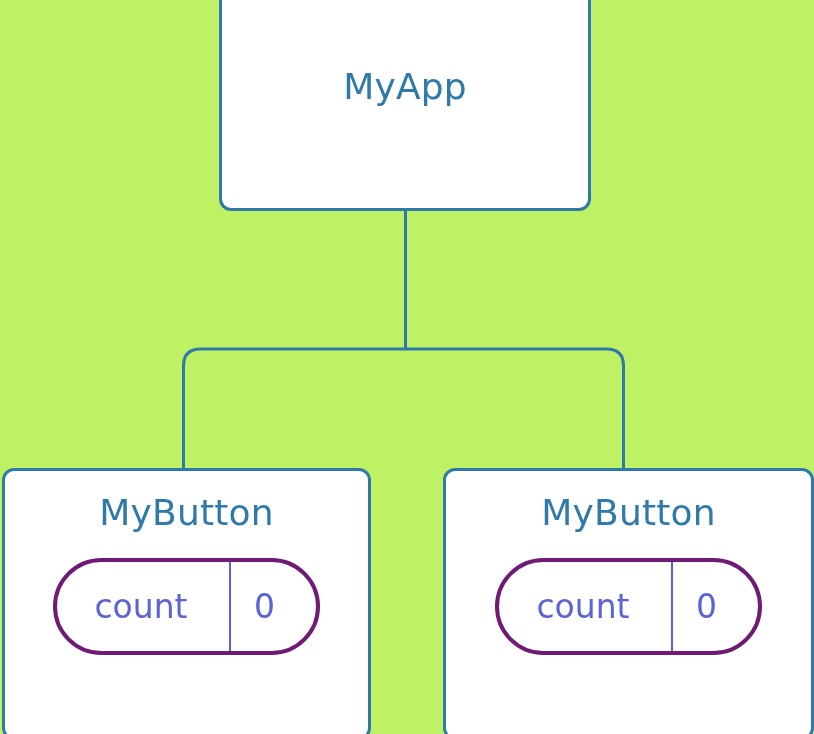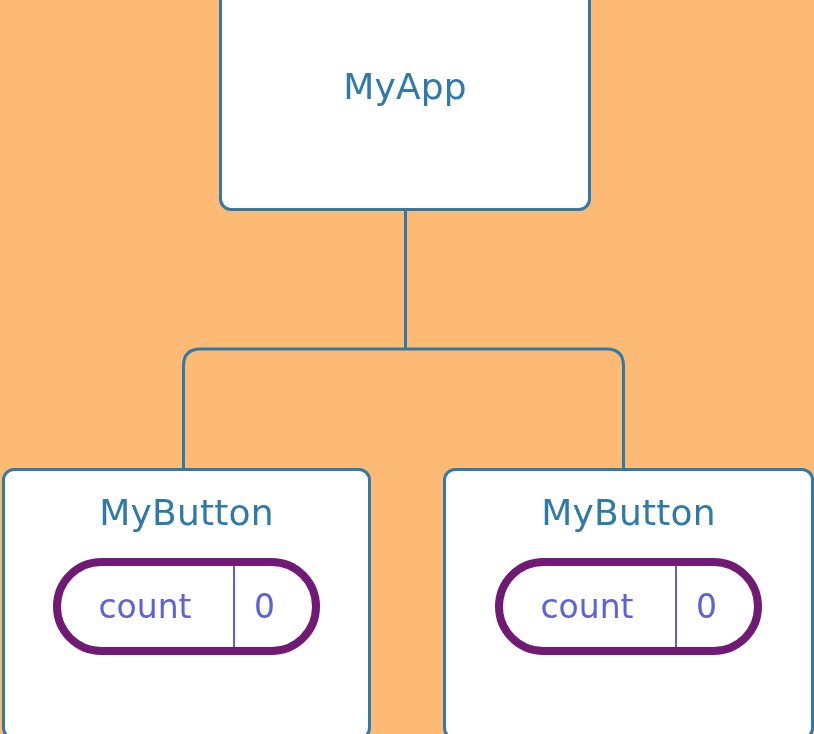--- a/index.html
+++ b/index.html
@@ -11,21 +11,21 @@
     height: 734px;
     background: #4c6670;
     font-family: "DejaVu Sans", sans-serif;
     overflow: hidden;
   }
 
   #stage {
     position: relative;
     width: 814px;
     height: 734px;
-    background: #fdba74;
+    background: #bef264;
   }
 
   
   #connectors {
     position: absolute;
     left: 0;
     top: 0;
     width: 814px;
     height: 734px;
     z-index: 1;
@@ -76,21 +76,21 @@
   .node-child .node-title {
     margin-top: 24px;
   }
 
   
   .state-pill {
     position: relative;
     margin-top: 27px;
     height: 97px;
     width: 267px;
-    border: 8px solid #701a75;
+    border: 4px solid #701a75;
     border-radius: 49px;
     box-sizing: border-box;
     display: flex;
     align-items: stretch;
     background: transparent;
   }
   .pill-key,
   .pill-value {
     display: flex;
     align-items: center;

